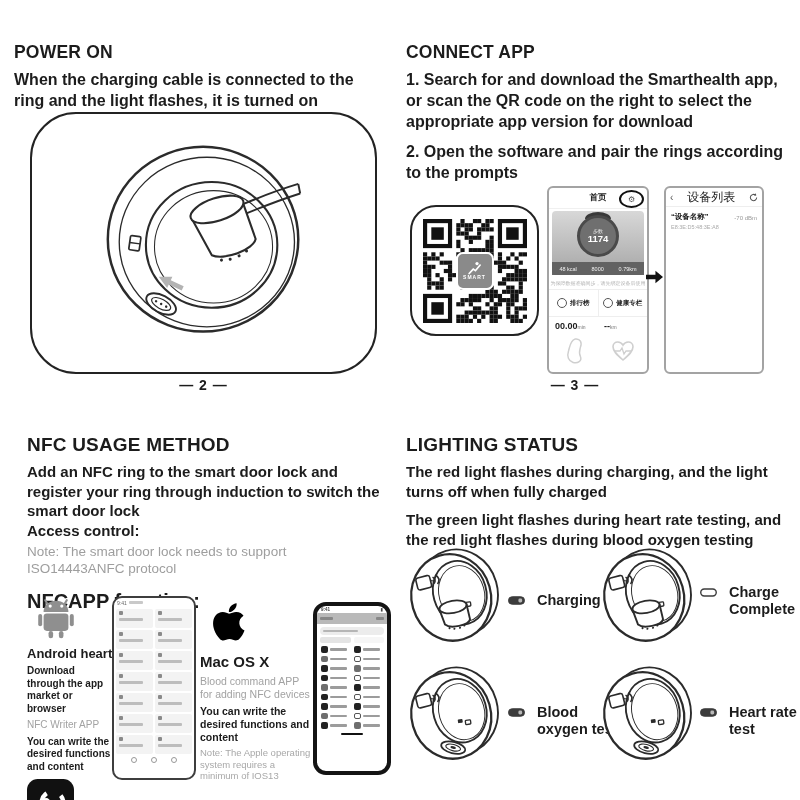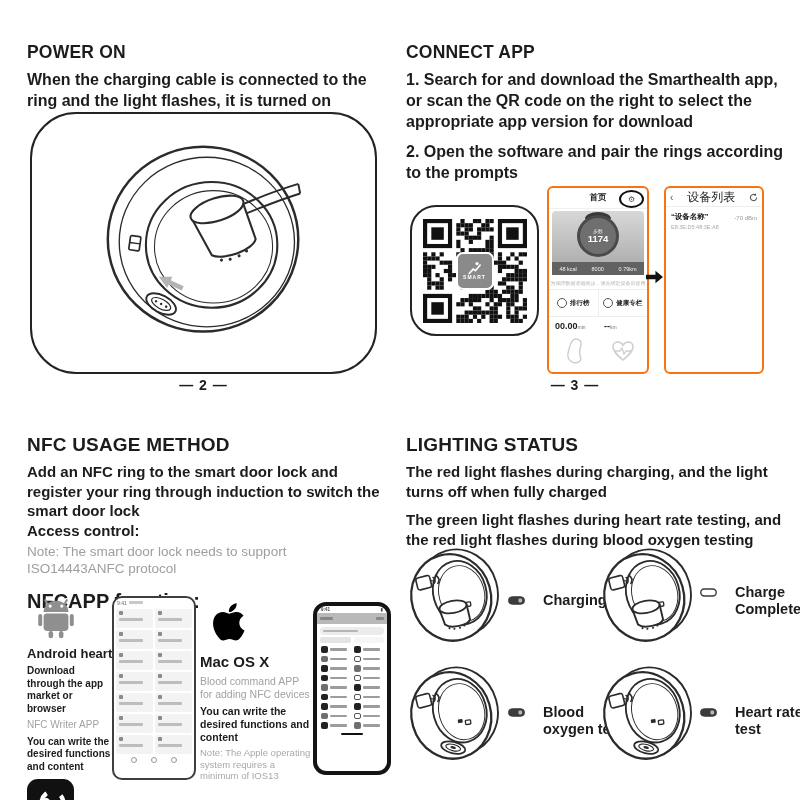--- a/index.html
+++ b/index.html
@@ -6,39 +6,39 @@
   .page{position:relative;width:800px;height:800px;background:#fff;overflow:hidden;
         font-family:"Liberation Sans","DejaVu Sans",sans-serif;color:#1c1c1c;}
   h1,h2,p{margin:0;}
   .sec-title{font-size:17.5px;font-weight:800;letter-spacing:.2px;margin-bottom:6px;}
   .big-title{font-size:19px;}
   .body-lg{font-size:16px;font-weight:600;line-height:1.32;}
   .body-md{font-size:15px;font-weight:600;line-height:1.3;}
   .gray{color:#9e9e9e;font-weight:400;}
 
   
-  #power-on{position:absolute;left:27px;top:42px;width:362px;}
+  #power-on{position:absolute;left:14px;top:42px;width:362px;}
   .ring-box{position:absolute;left:30px;top:112px;width:347px;height:262px;box-sizing:border-box;
             border:2.5px solid #232323;border-radius:46px;display:flex;align-items:center;justify-content:center;}
   .page-num{position:absolute;text-align:center;font-weight:700;font-size:14px;letter-spacing:1px;}
   #pn2{left:30px;top:377px;width:347px;}
   #pn3{left:455px;top:377px;width:240px;}
 
   
   #connect-app{position:absolute;left:406px;top:42px;width:386px;}
   #connect-app .body-lg{margin-bottom:9px;}
   .qr-box{position:absolute;left:410px;top:205px;width:129px;height:131px;box-sizing:border-box;
           border:2.5px solid #232323;border-radius:26px;display:flex;align-items:center;justify-content:center;}
   .qr-wrap{position:relative;width:104px;height:104px;}
   .qr-logo{position:absolute;left:50%;top:50%;transform:translate(-50%,-50%);width:34px;height:34px;
            background:#8a8a8a;border-radius:7px;border:2px solid #fff;display:flex;flex-direction:column;
            align-items:center;justify-content:center;}
   .qr-logo .t{font-size:5px;color:#fff;letter-spacing:1px;font-weight:700;margin-top:-2px;}
 
-  .phone{position:absolute;box-sizing:border-box;background:#fff;border:2px solid #f97316;border-radius:6px;overflow:hidden;}
+  .phone{position:absolute;box-sizing:border-box;background:#fff;border:2px solid #a3a3a3;border-radius:6px;overflow:hidden;}
   #phone-home{left:547px;top:186px;width:102px;height:188px;}
   #phone-device{left:664px;top:186px;width:100px;height:188px;}
   #arrow-right{position:absolute;left:646px;top:270px;}
 
   .ph-head{height:20px;display:flex;align-items:center;justify-content:center;position:relative;
            font-size:8.5px;font-weight:700;border-bottom:1px solid #f0f0f0;}
   .gear-circle{position:absolute;right:3px;top:2px;width:21px;height:14px;border:2.5px solid #111;
                border-radius:50%;display:flex;align-items:center;justify-content:center;font-size:8px;color:#555;}
   .home-card{margin:2px 3px;height:64px;border-radius:4px;position:relative;
              background:linear-gradient(180deg,#d8d8d8,#a6a6a6);}
@@ -112,21 +112,21 @@
   .pi-ic{width:6.5px;height:6.5px;background:#222;border-radius:2px;flex:0 0 auto;}
   .pi-row:nth-child(3n) .pi-ic{background:#6e6e6e;}
   .pi-row:nth-child(4n) .pi-ic{background:#fff;border:1px solid #555;box-sizing:border-box;}
   .pi-tx{height:2.5px;width:58%;background:#9c9c9c;border-radius:1px;}
   .pi-home{width:22px;height:2.5px;background:#111;border-radius:2px;margin:3px auto 0;}
 
   
   #lighting{position:absolute;left:406px;top:434px;width:386px;}
   #lighting .body-md{margin-bottom:9px;}
   .ring-fig{position:absolute;width:104px;height:100px;}
-  .ring-label{position:absolute;display:flex;gap:18px;align-items:flex-start;font-size:14.5px;font-weight:700;line-height:1.15;}
+  .ring-label{position:absolute;display:flex;gap:12px;align-items:flex-start;font-size:14.5px;font-weight:700;line-height:1.15;}
   .ring-label svg{margin-top:4px;flex:0 0 auto;}
   .rl-text{width:86px;}
 </style>
 </head>
 <body>
 
 <svg width="0" height="0" style="position:absolute" aria-hidden="true">
   <symbol id="sym-ring-charge" viewBox="0 0 110 105">
     <g fill="none" stroke="#2b2b2b">
       <ellipse cx="57" cy="49" rx="42" ry="46" transform="rotate(-16 57 49)" stroke-width="2"></ellipse>

